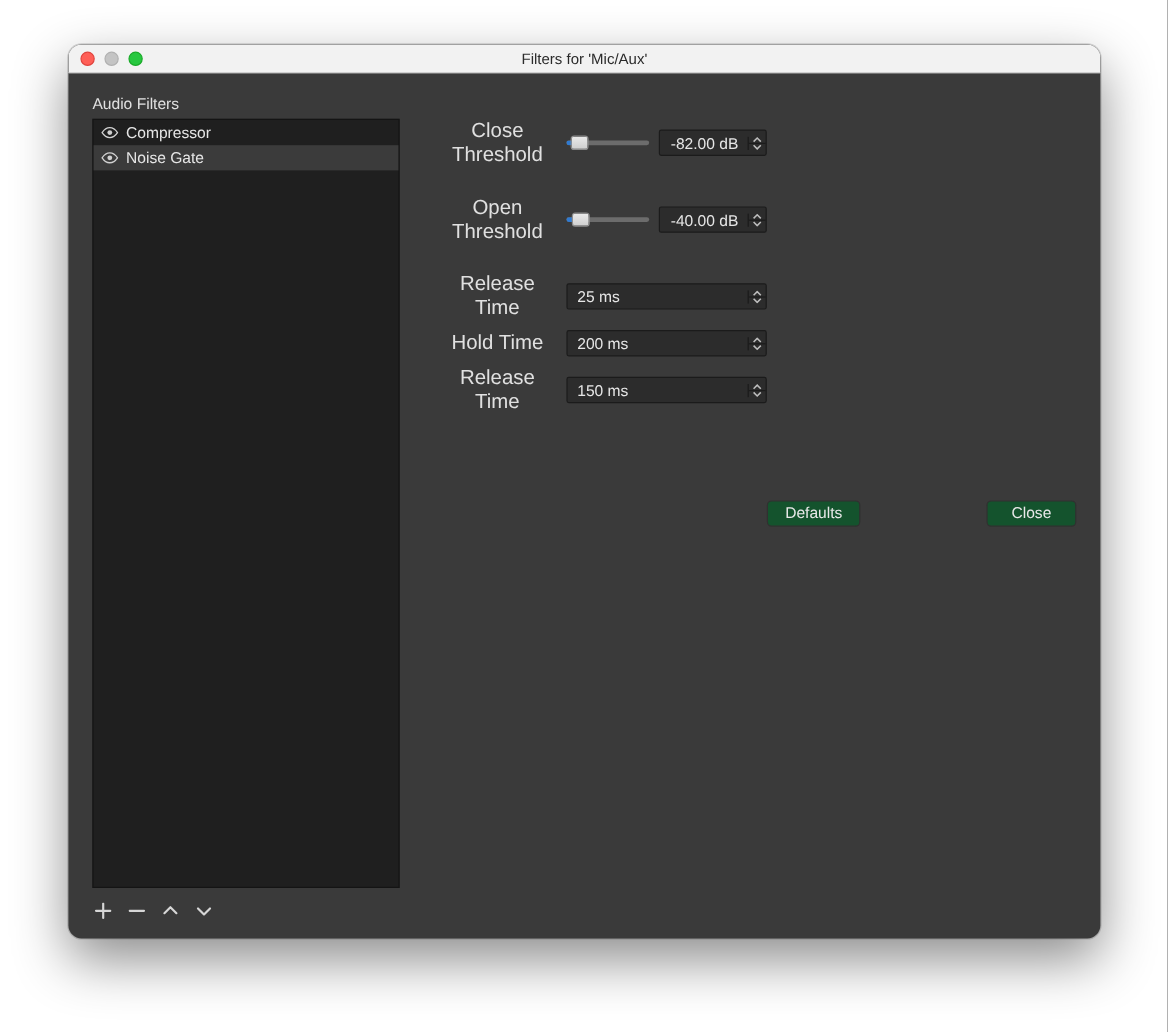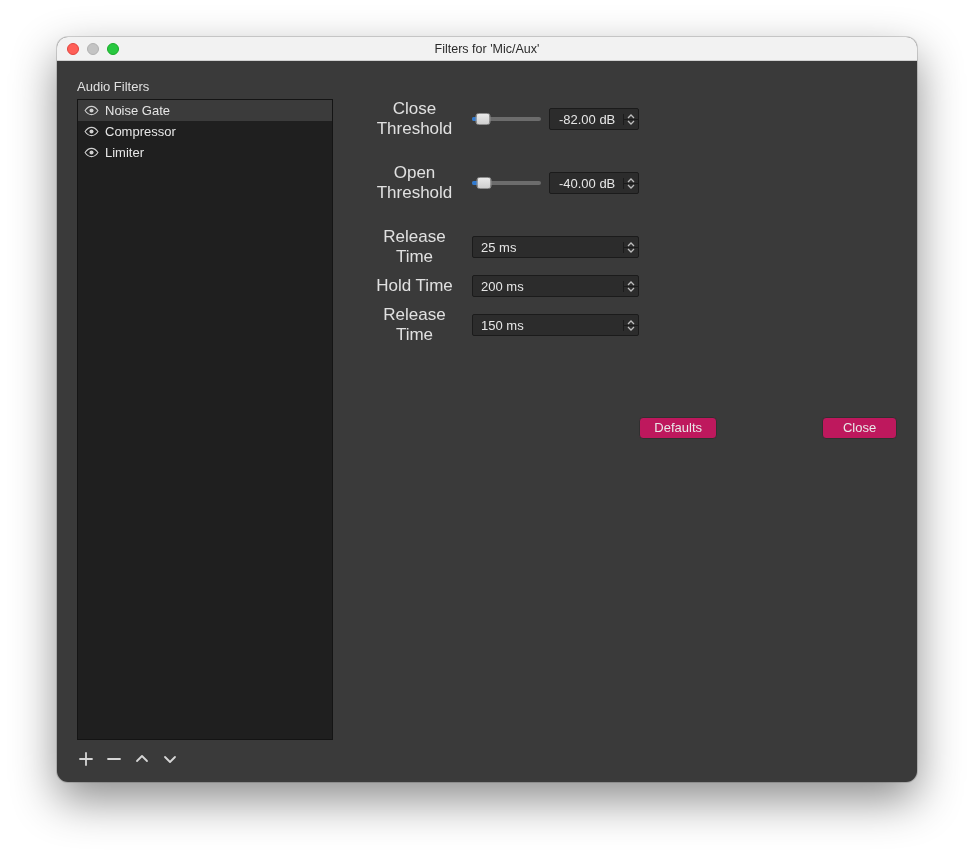--- a/index.html
+++ b/index.html
@@ -192,21 +192,21 @@
     display: flex;
     align-items: center;
     justify-content: flex-end;
     gap: 105px;
     padding-top: 8px;
   }
   .btn {
     min-width: 75px;
     height: 22px;
     padding: 0 14px;
-    background: #be185d;
+    background: #14532d;
     border: 1px solid #303030;
     border-radius: 4px;
     color: #e8e8e8;
     font-size: 13px;
     display: flex;
     align-items: center;
     justify-content: center;
   }
 </style>
 </head>
@@ -222,43 +222,36 @@
     <div class="title">Filters for 'Mic/Aux'</div>
   </div>
 
   <div class="body">
     <div class="content">
 
       <div class="sidebar">
         <div class="sidebar-title">Audio Filters</div>
         <div class="filter-list">
 
+          <div class="filter-item">
+            <svg class="eye" viewBox="0 0 16 12">
+              <path d="M8 1.5c-3.5 0-6 3-7 4.5 1 1.5 3.5 4.5 7 4.5s6-3 7-4.5c-1-1.5-3.5-4.5-7-4.5z" fill="none" stroke="#d0d0d0" stroke-width="1.2"></path>
+              <circle cx="8" cy="6" r="2.2" fill="#d0d0d0"></circle>
+            </svg>
+            <span>Compressor</span>
+          </div>
+
           <div class="filter-item selected">
             <svg class="eye" viewBox="0 0 16 12">
               <path d="M8 1.5c-3.5 0-6 3-7 4.5 1 1.5 3.5 4.5 7 4.5s6-3 7-4.5c-1-1.5-3.5-4.5-7-4.5z" fill="none" stroke="#d0d0d0" stroke-width="1.2"></path>
               <circle cx="8" cy="6" r="2.2" fill="#d0d0d0"></circle>
             </svg>
             <span>Noise Gate</span>
           </div>
 
-          <div class="filter-item">
-            <svg class="eye" viewBox="0 0 16 12">
-              <path d="M8 1.5c-3.5 0-6 3-7 4.5 1 1.5 3.5 4.5 7 4.5s6-3 7-4.5c-1-1.5-3.5-4.5-7-4.5z" fill="none" stroke="#d0d0d0" stroke-width="1.2"></path>
-              <circle cx="8" cy="6" r="2.2" fill="#d0d0d0"></circle>
-            </svg>
-            <span>Compressor</span>
-          </div>
-
-          <div class="filter-item">
-            <svg class="eye" viewBox="0 0 16 12">
-              <path d="M8 1.5c-3.5 0-6 3-7 4.5 1 1.5 3.5 4.5 7 4.5s6-3 7-4.5c-1-1.5-3.5-4.5-7-4.5z" fill="none" stroke="#d0d0d0" stroke-width="1.2"></path>
-              <circle cx="8" cy="6" r="2.2" fill="#d0d0d0"></circle>
-            </svg>
-            <span>Limiter</span>
-          </div>
 
         </div>
 
         <div class="sidebar-actions">
           <div class="icon-btn">
             <svg width="14" height="14" viewBox="0 0 14 14">
                 <path d="M7 1v12M1 7h12" stroke="#d6d6d6" stroke-width="1.8" stroke-linecap="round"></path>
               </svg>
           </div>
           <div class="icon-btn">

